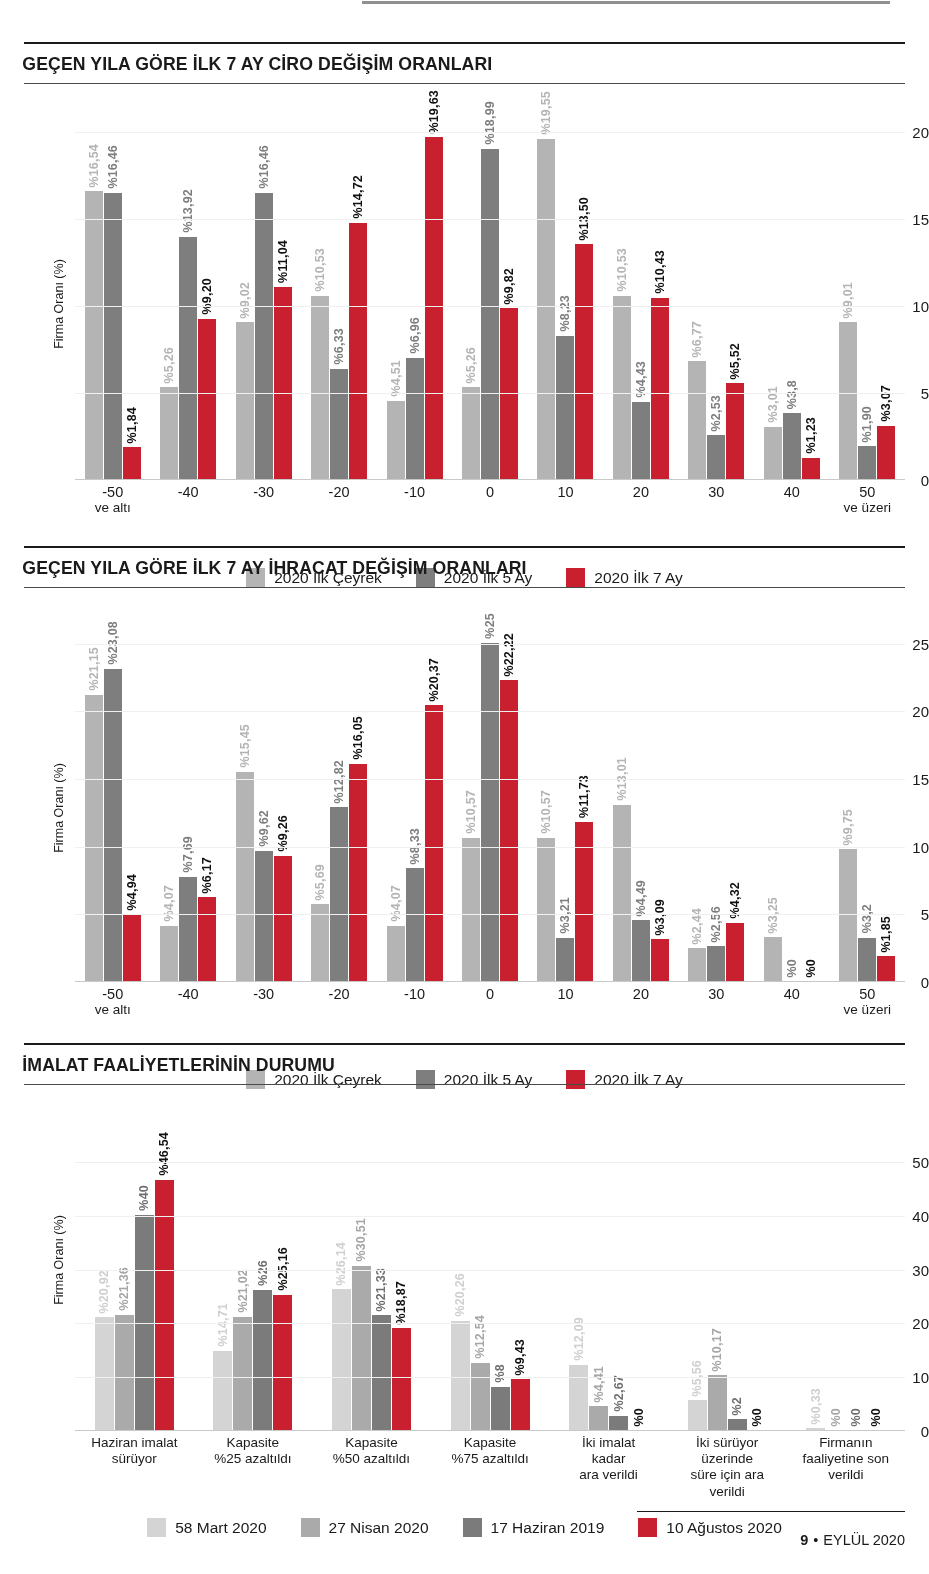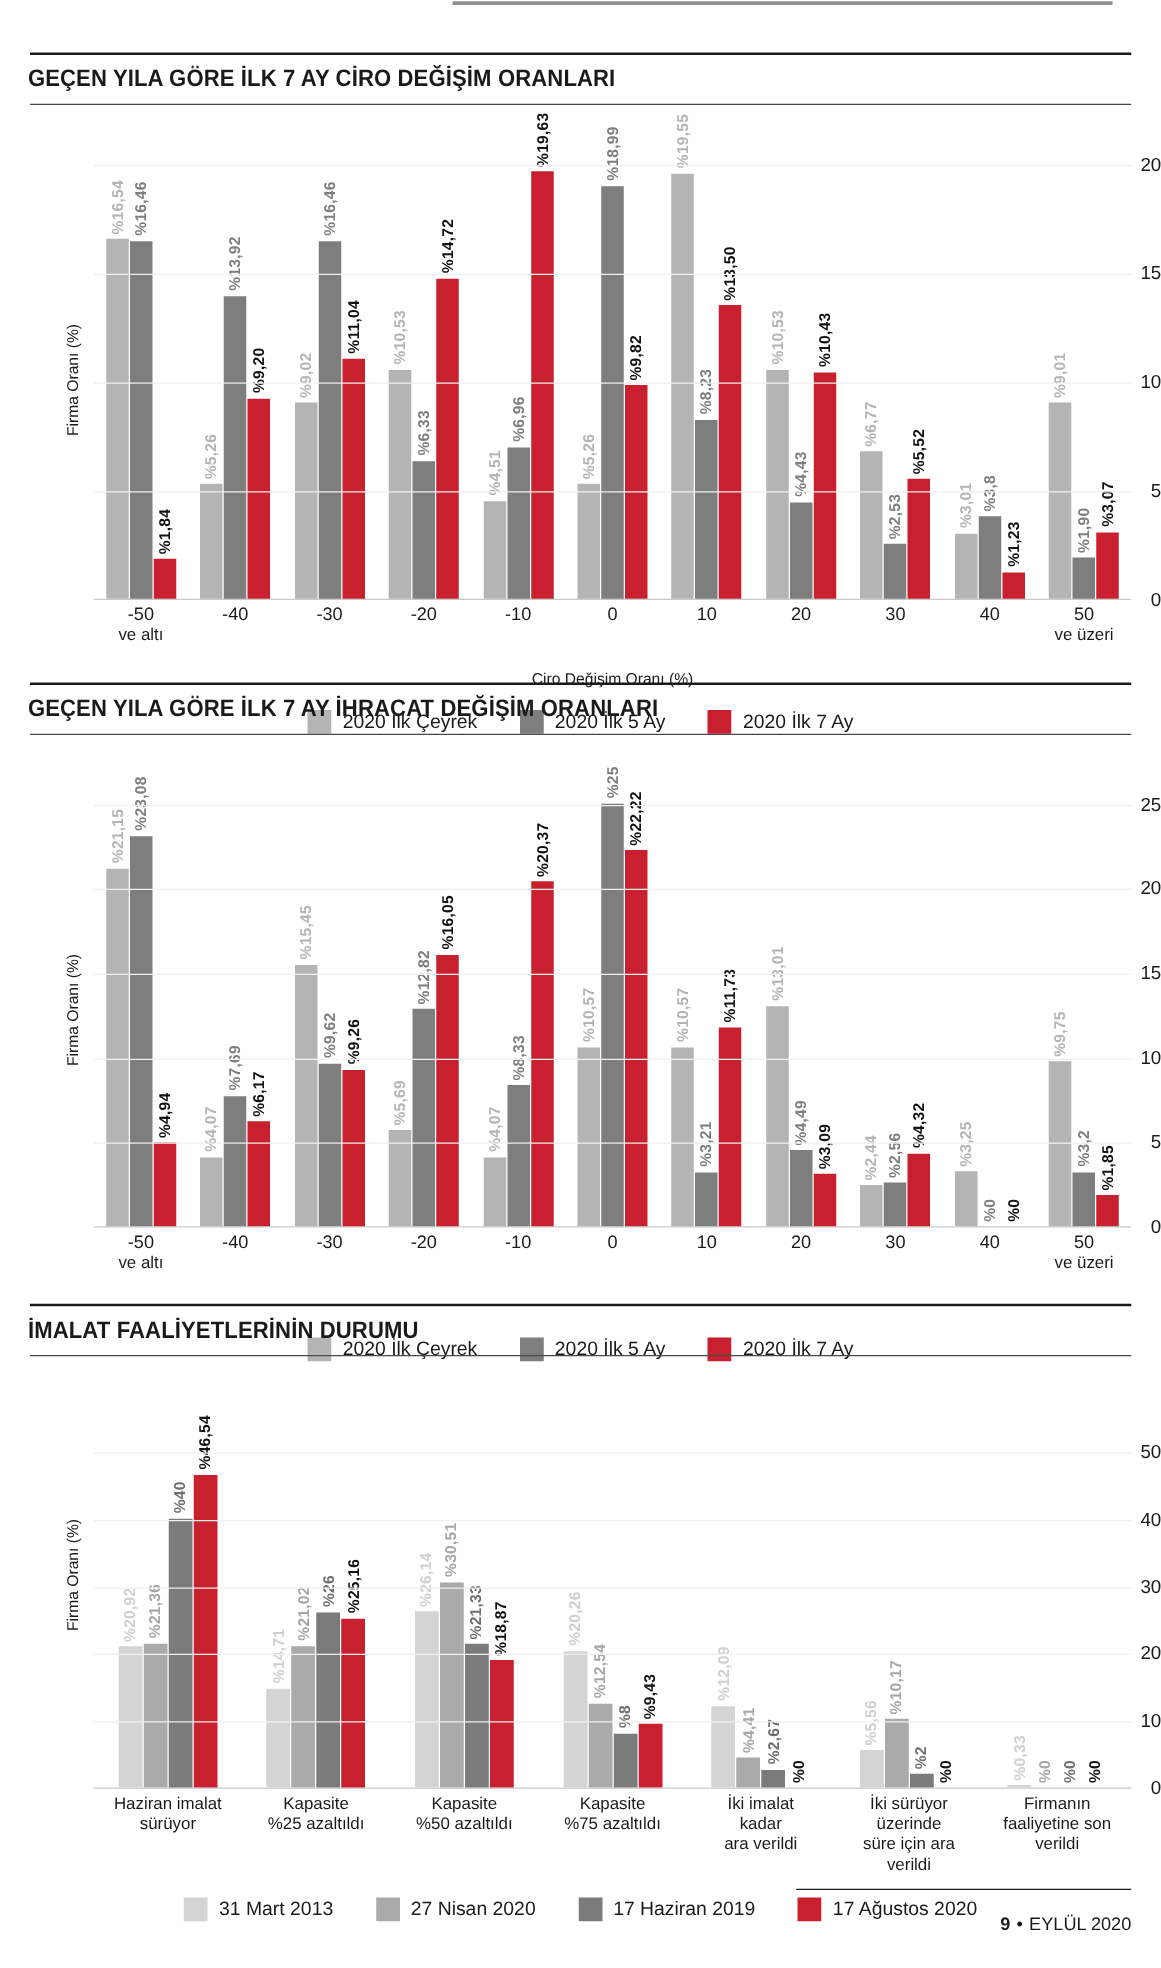--- a/index.html
+++ b/index.html
@@ -266,21 +266,20 @@
           <div class="xtick"><span>-30</span></div>
           <div class="xtick"><span>-20</span></div>
           <div class="xtick"><span>-10</span></div>
           <div class="xtick"><span>0</span></div>
           <div class="xtick"><span>10</span></div>
           <div class="xtick"><span>20</span></div>
           <div class="xtick"><span>30</span></div>
           <div class="xtick"><span>40</span></div>
           <div class="xtick"><span>50</span><span class="sub">ve üzeri</span></div>
         </div>
-      <div class="xaxis-title" style="top:452px; left:75px; width:830px;">Ciro Değişim Oranı (%)</div>
       <div class="legend" id="c1-legend" style="top:484px;">
           <div class="lg-item">
             <span class="lg-swatch" style="background: rgb(180, 180, 180);"></span>
             <span class="lg-text">2020 İlk Çeyrek</span>
           </div>
           <div class="lg-item">
             <span class="lg-swatch" style="background: rgb(126, 126, 126);"></span>
             <span class="lg-text">2020 İlk 5 Ay</span>
           </div>
           <div class="lg-item">
@@ -674,33 +673,33 @@
           </div>
           <div class="xtick" style="font-size: 13.5px; line-height: 1.2; padding: 0px 2px;">
             <span style="display: block;">Firmanın</span>
             <span style="display: block;">faaliyetine son</span>
             <span style="display: block;">verildi</span>
           </div>
         </div>
       <div class="legend" id="c3-legend" style="top:433px;">
           <div class="lg-item">
             <span class="lg-swatch" style="background: rgb(212, 212, 212);"></span>
-            <span class="lg-text">31 Mart 2013</span>
+            <span class="lg-text">58 Mart 2020</span>
           </div>
           <div class="lg-item">
             <span class="lg-swatch" style="background: rgb(170, 170, 170);"></span>
             <span class="lg-text">27 Nisan 2020</span>
           </div>
           <div class="lg-item">
             <span class="lg-swatch" style="background: rgb(123, 123, 123);"></span>
             <span class="lg-text">17 Haziran 2019</span>
           </div>
           <div class="lg-item">
             <span class="lg-swatch" style="background: rgb(200, 32, 46);"></span>
-            <span class="lg-text">17 Ağustos 2020</span>
+            <span class="lg-text">10 Ağustos 2020</span>
           </div>
         </div>
     <div class="ytick" style="top: 346px;">0</div>
         <div class="ytick" style="top: 292.182px;">10</div>
         <div class="ytick" style="top: 238.364px;">20</div>
         <div class="ytick" style="top: 184.545px;">30</div>
         <div class="ytick" style="top: 130.727px;">40</div>
         <div class="ytick" style="top: 76.9091px;">50</div>
       </div>
   </div>

